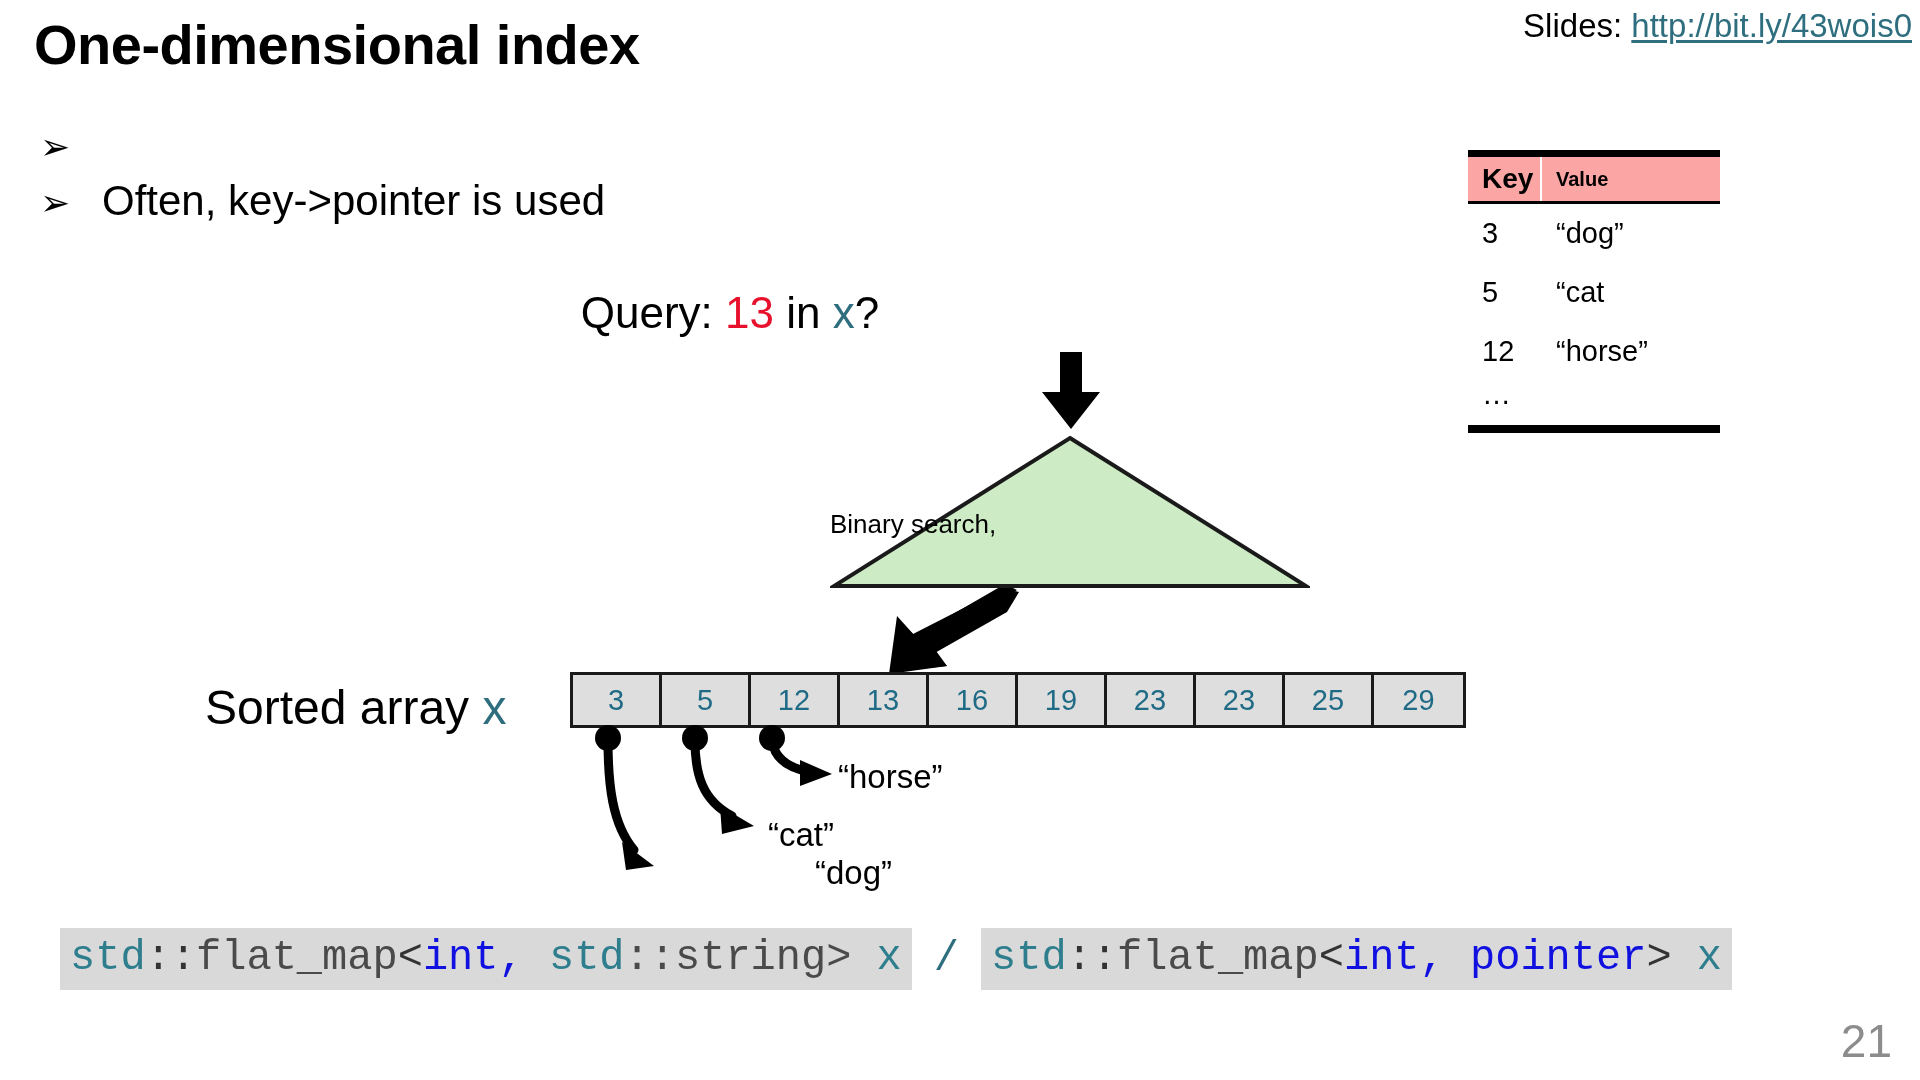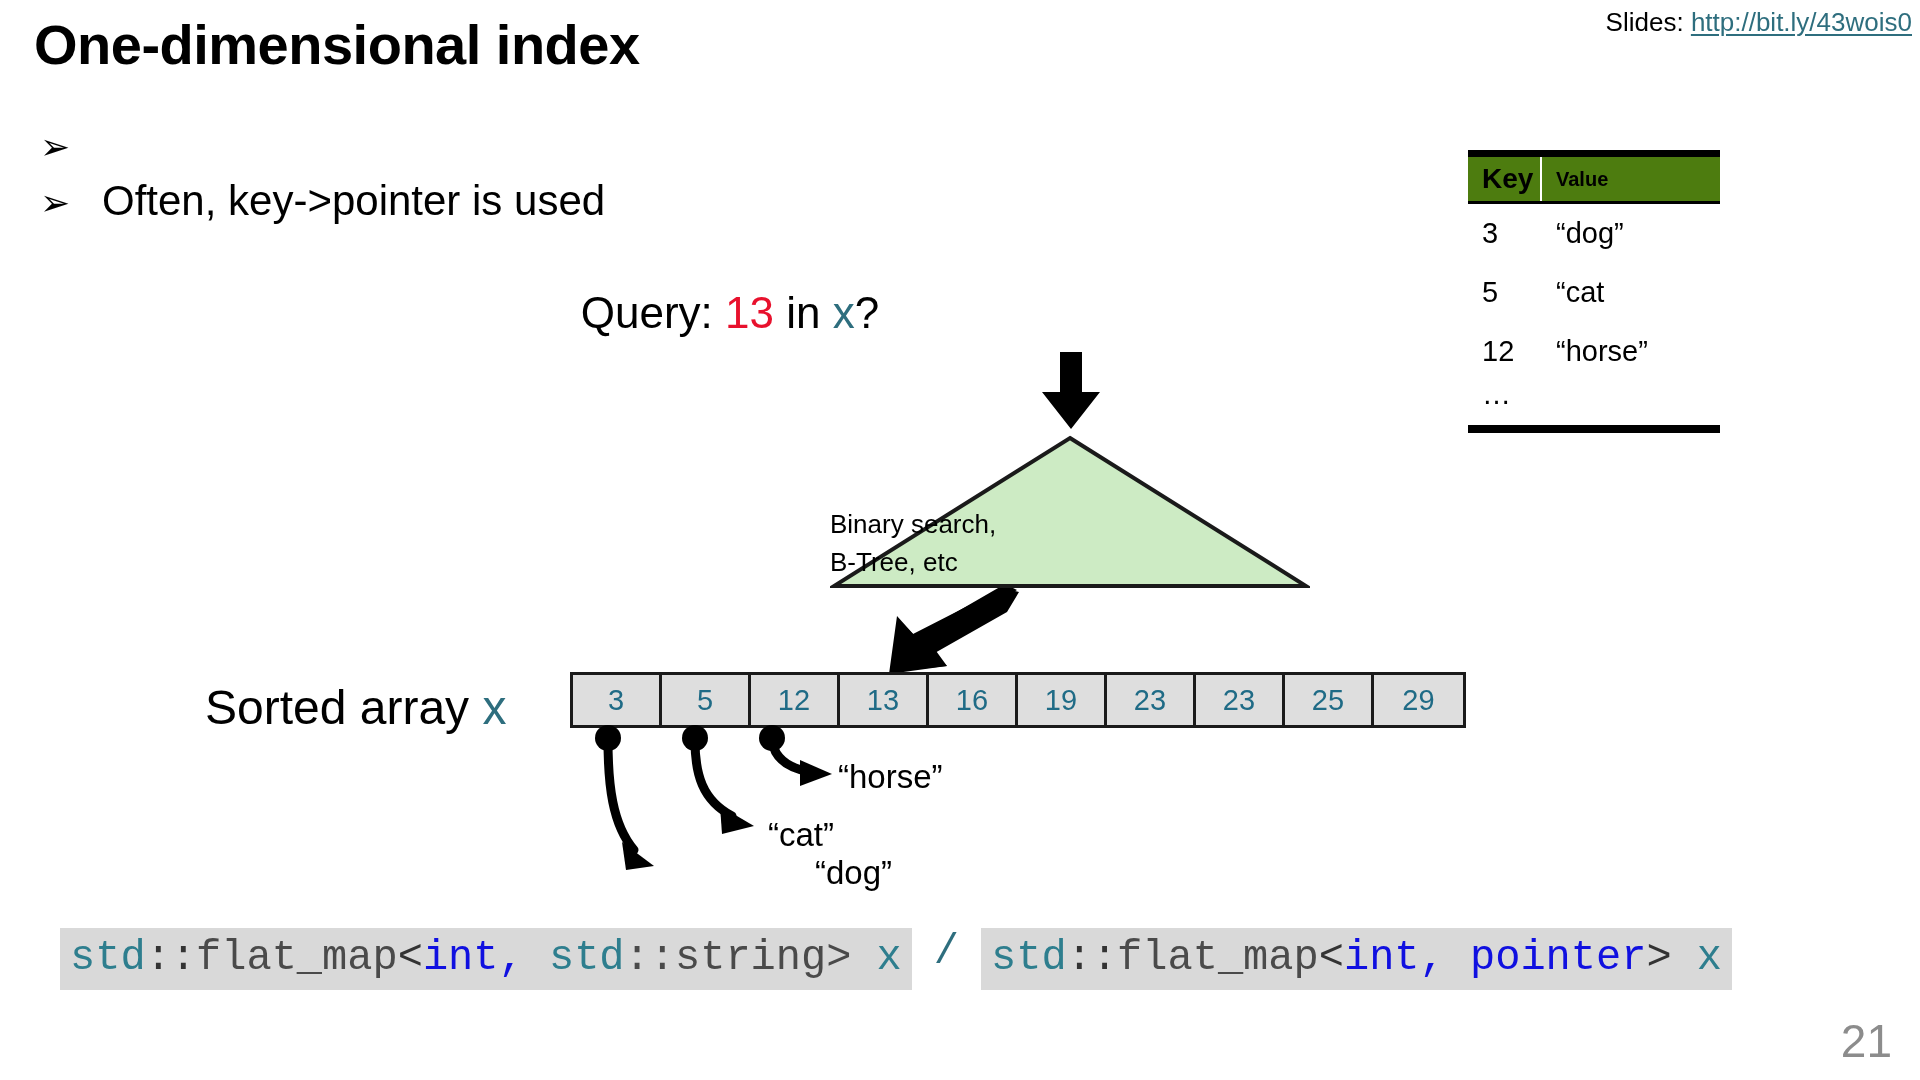--- a/index.html
+++ b/index.html
@@ -14,21 +14,21 @@
     overflow: hidden;
     font-family: "Liberation Sans", sans-serif;
     color: #000000;
   }
 
   
   #slides-link-row {
     position: absolute;
     top: 8px;
     right: 8px;
-    font-size: 26px;
+    font-size: 33px;
     line-height: 1.1;
     white-space: nowrap;
   }
   #slides-link-row .label { color: #000; }
   #slides-link-row .url {
     color: #2E6E7E;
     text-decoration: underline;
     text-underline-offset: 3px;
   }
 
@@ -84,21 +84,21 @@
     background: #000;
     width: 252px;
   }
   #kv-table .rule-bot {
     height: 8px;
     background: #000;
     width: 252px;
   }
   #kv-table .head-row {
     display: flex;
-    background: #4d7c0f;
+    background: #fca5a5;
     height: 44px;
     align-items: center;
   }
   #kv-table .head-row .c-key {
     width: 74px;
     flex: 0 0 74px;
     font-size: 28px;
     font-weight: bold;
     padding-left: 14px;
     box-sizing: border-box;
@@ -242,21 +242,21 @@
     color: #000;
     white-space: nowrap;
   }
 
   
   #code-row {
     position: absolute;
     left: 60px;
     top: 928px;
     display: flex;
-    align-items: flex-start;
+    align-items: center;
     font-family: "Liberation Mono", monospace;
     font-size: 42px;
     white-space: nowrap;
   }
   #code-row .code-block {
     background: #D9D9D9;
     padding: 6px 10px 8px 10px;
   }
   #code-row .sep {
     color: #2E6E7E;
@@ -329,21 +329,20 @@
     <polygon points="25,0 47,0 47,40 65,40 36,77 7,40 25,40" fill="#000000"></polygon>
   </svg>
 </div>
 
 <div id="triangle-wrap">
   <svg width="480" height="158" viewBox="0 0 480 158">
     <polygon points="240,4 476,152 4,152" fill="#CDEBC4" stroke="#1a1a1a" stroke-width="4"></polygon>
   </svg>
   <div id="triangle-label">
     <div>Binary search,</div>
-    <div>B-Tree, etc</div>
   </div>
 </div>
 
 <div id="diag-arrow">
   <svg width="140" height="90" viewBox="0 0 140 90">
     <polygon points="134,4 122,24 48,66 62,78 6,84 14,32 28,46 118,0" fill="#000000"></polygon>
     <path d="M132,2 L46,56 L62,78 L4,86 L12,28 L30,48 L120,-4 Z" fill="#000000"></path>
   </svg>
 </div>
 

